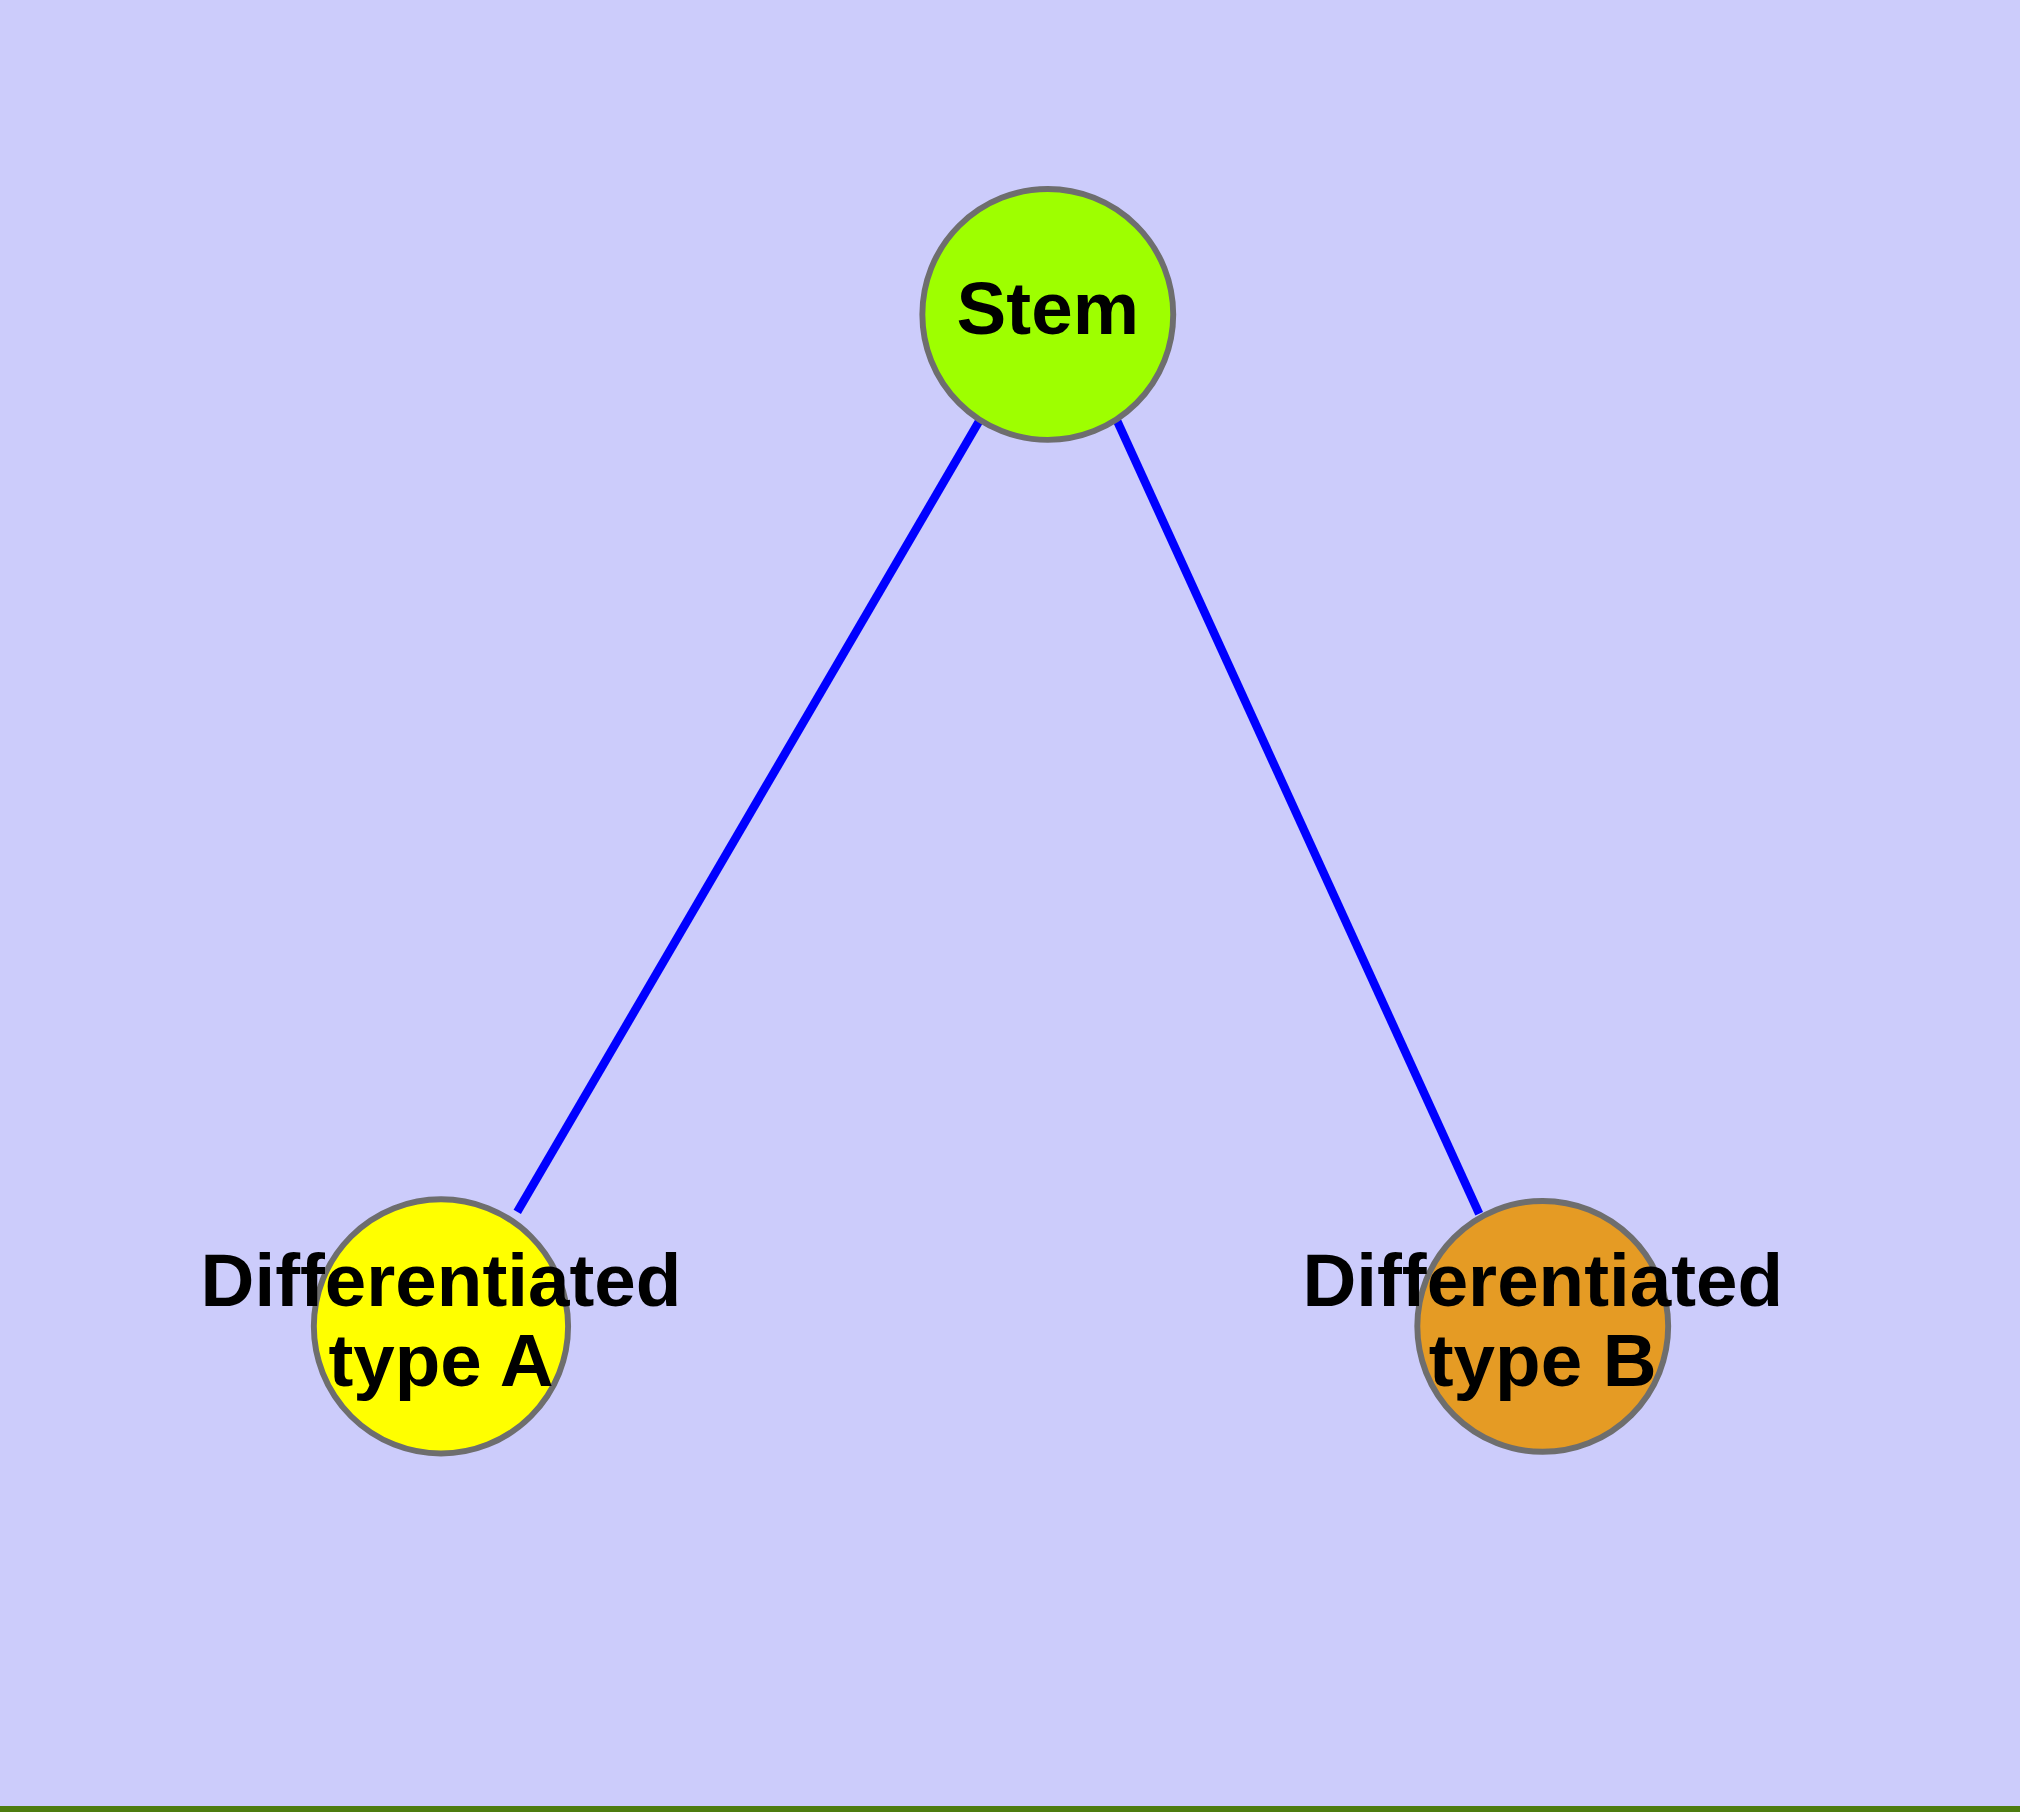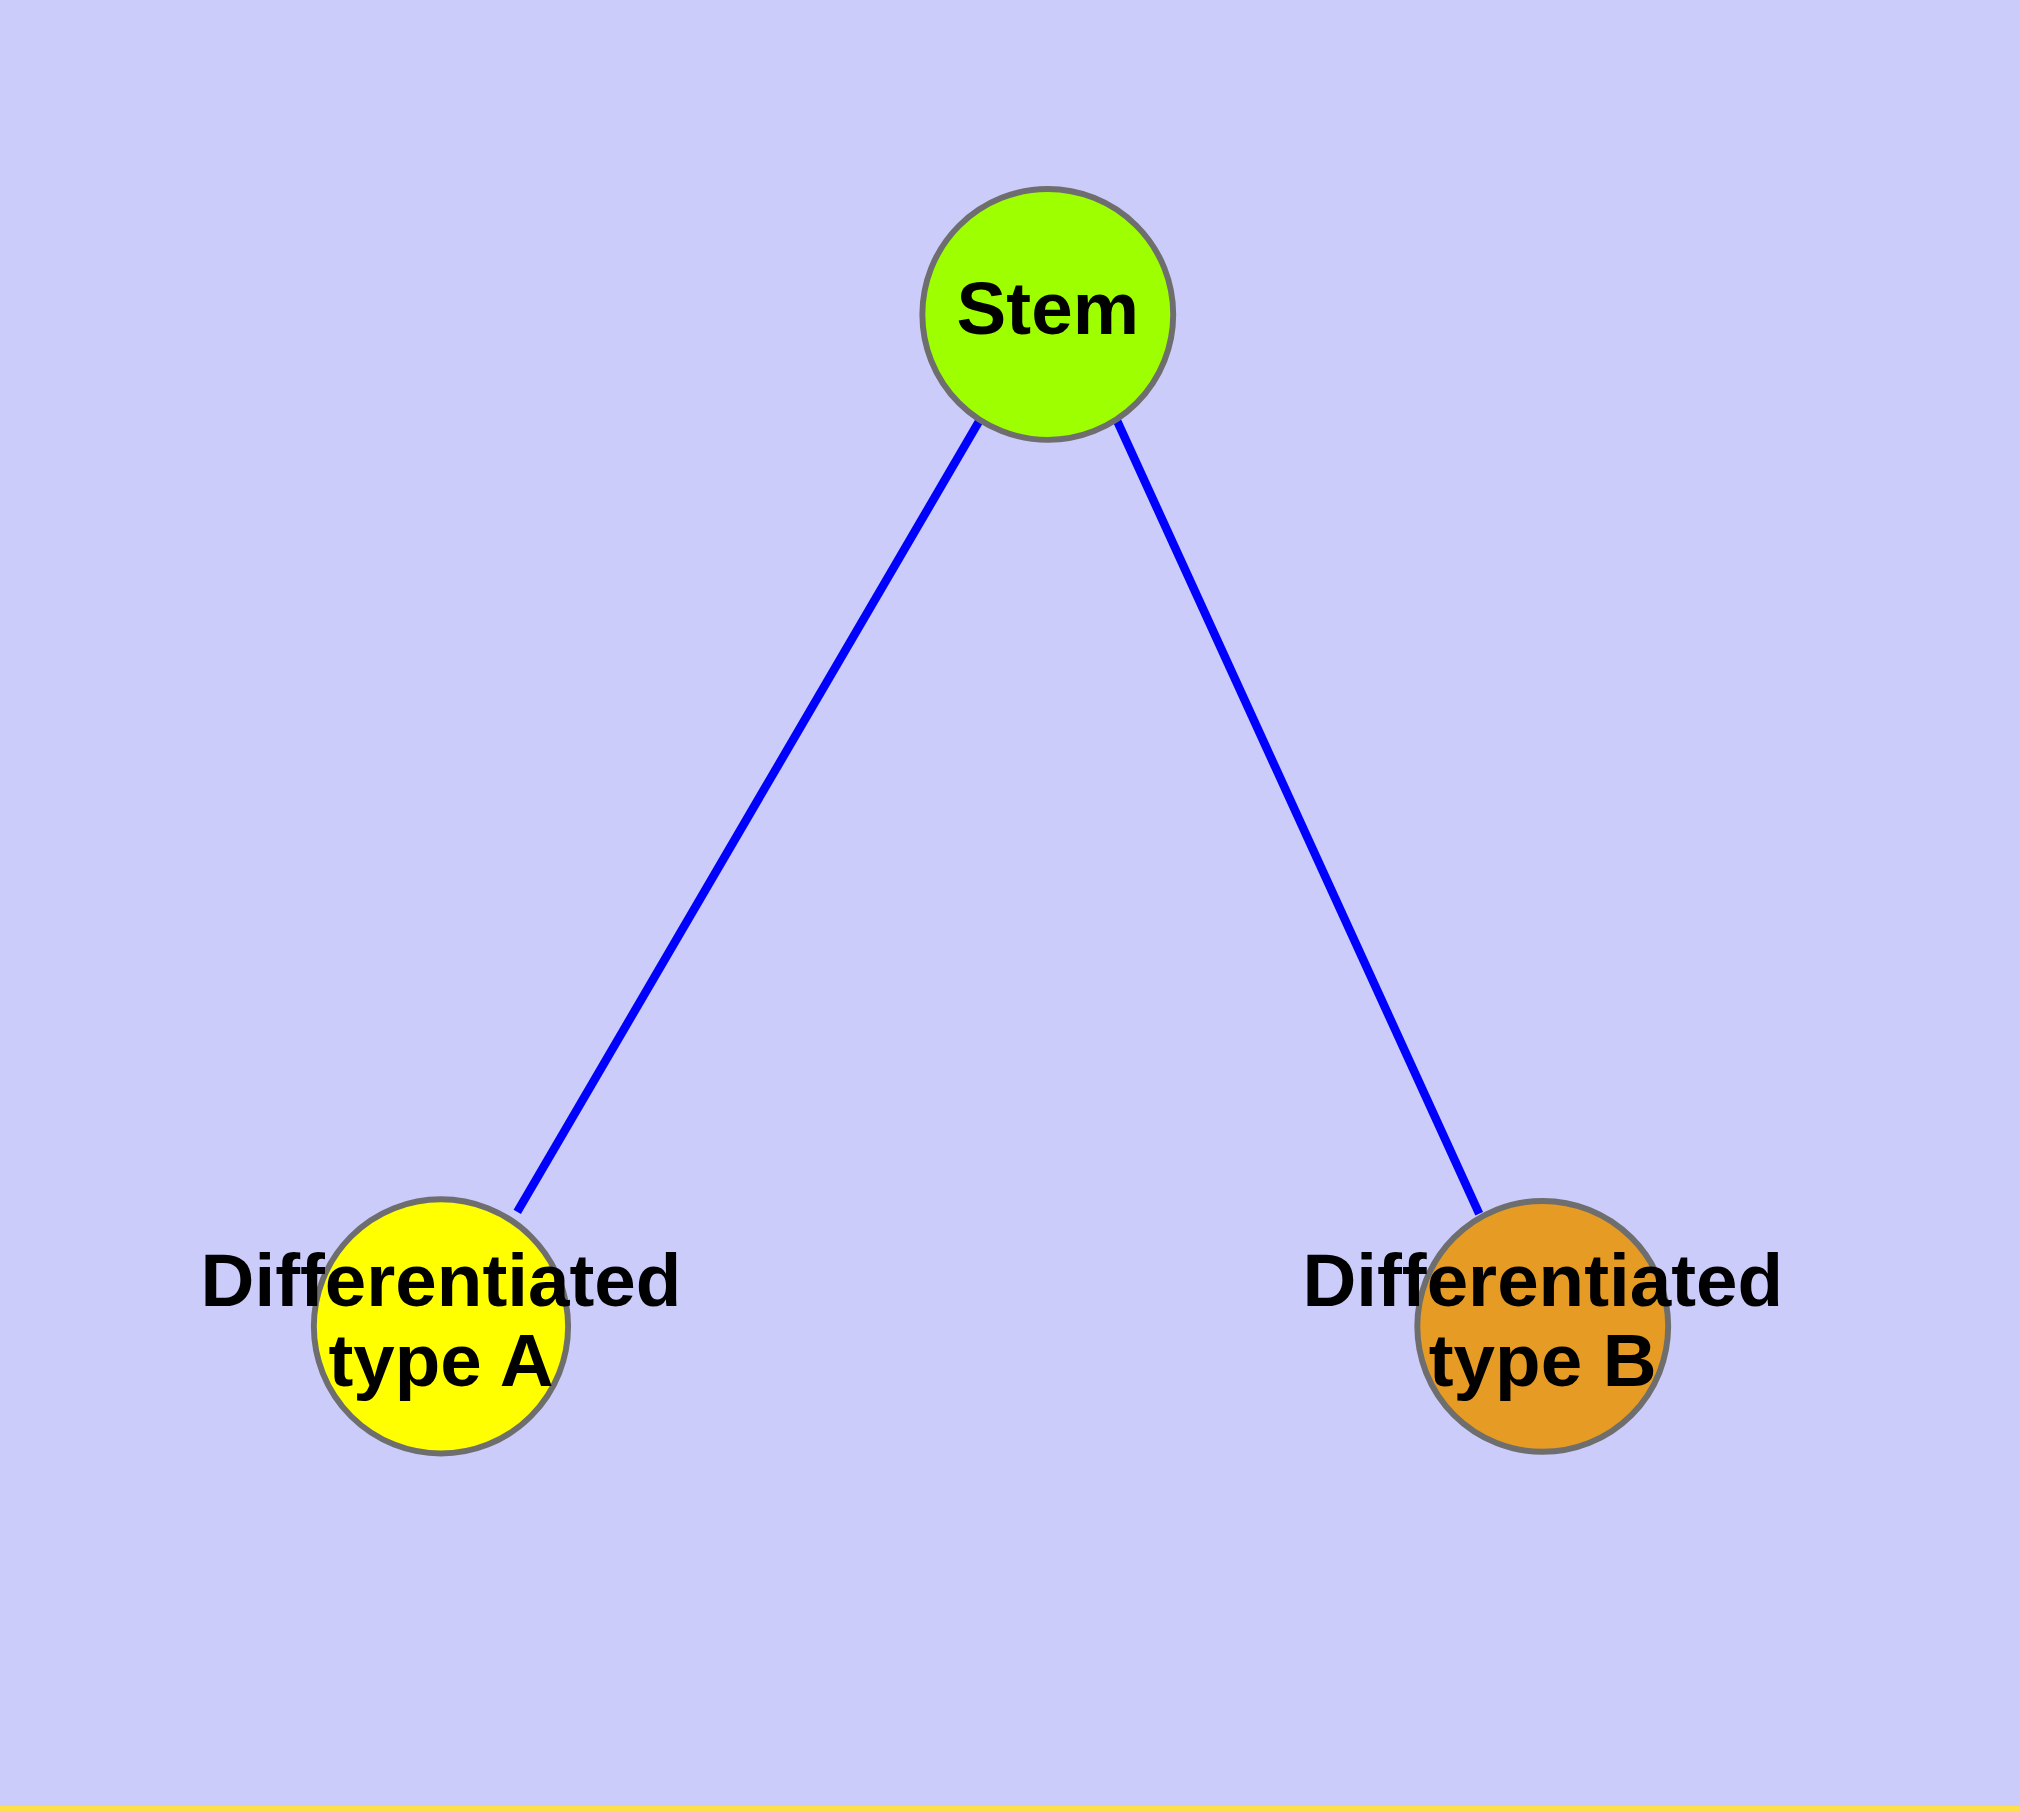--- a/index.html
+++ b/index.html
@@ -4,21 +4,21 @@
 <style>
   html, body {
     margin: 0;
     padding: 0;
     background: #ffffff;
   }
   #canvas {
     position: relative;
     width: 2021px;
     height: 1812px;
-    background: #fde047;
+    background: #4d7c0f;
     overflow: hidden;
     font-family: "Liberation Sans", sans-serif;
   }
   #plot-bg {
     position: absolute;
     left: 0;
     top: 0;
     width: 2021px;
     height: 1806px;
     background: #ccccfb;

